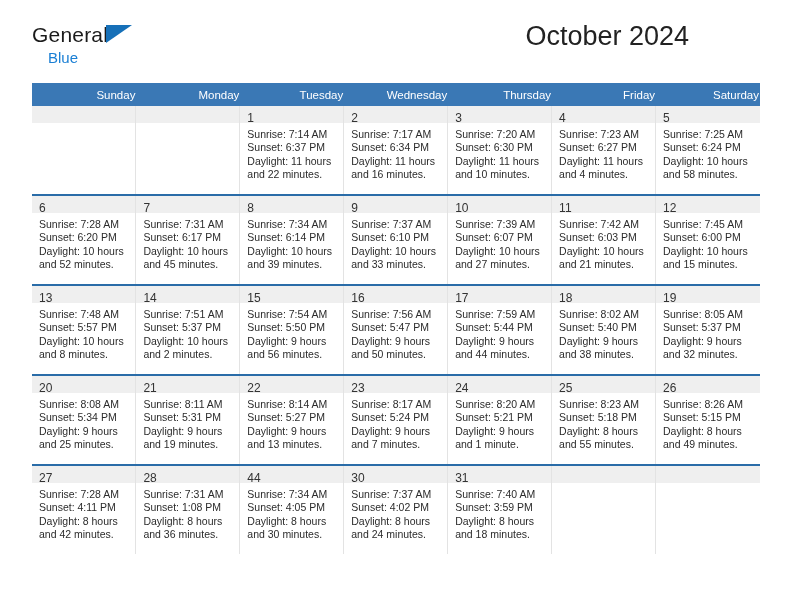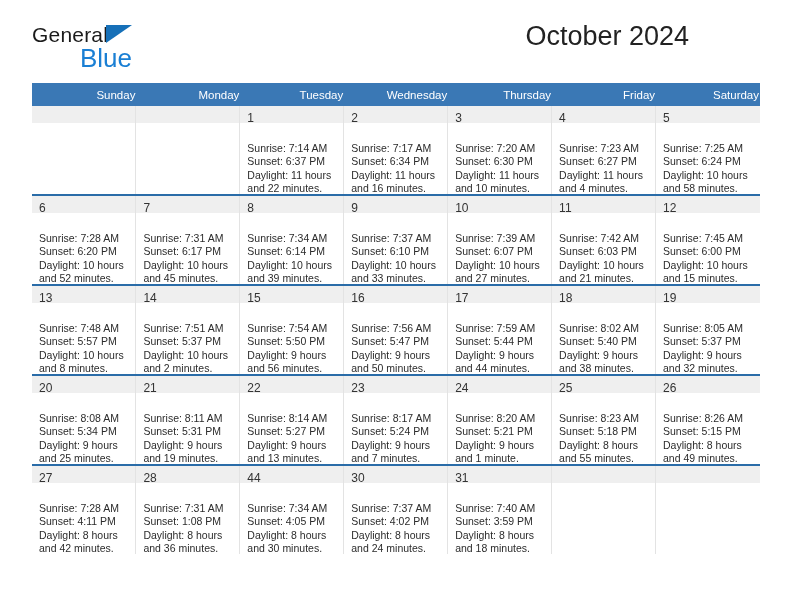--- a/index.html
+++ b/index.html
@@ -49,22 +49,22 @@
     position: absolute;
     left: 74px;
     top: 1px;
     width: 0;
     height: 0;
     border-left: 26px solid #1670b8;
     border-bottom: 18px solid transparent;
   }
   .brand-bottom {
     margin-top: 1px;
-    margin-left: 48px;
-    font-size: 26px;
+    margin-left: 16px;
+    font-size: 15px;
     color: #1a7fd4;
     line-height: 22px;
     white-space: nowrap;
   }
 
   .title-block {
     position: absolute;
     right: 0;
     top: 20px;
     text-align: right;
@@ -121,21 +121,21 @@
     padding: 2px 0 0 7px;
     box-sizing: border-box;
     background: #fdfdfd;
   }
   .daynum {
     font-size: 12px;
     color: #333333;
     line-height: 14px;
   }
   .cell-body {
-    padding: 19px 6px 0 7px;
+    padding: 5px 6px 0 7px;
   }
   .cell-body div {
     font-size: 10.5px;
     line-height: 13.4px;
     color: #2b2b2b;
     white-space: nowrap;
   }
   .empty .daynum-band { background: #efefef; }
   .empty .cell-body { visibility: hidden; }
 </style>

